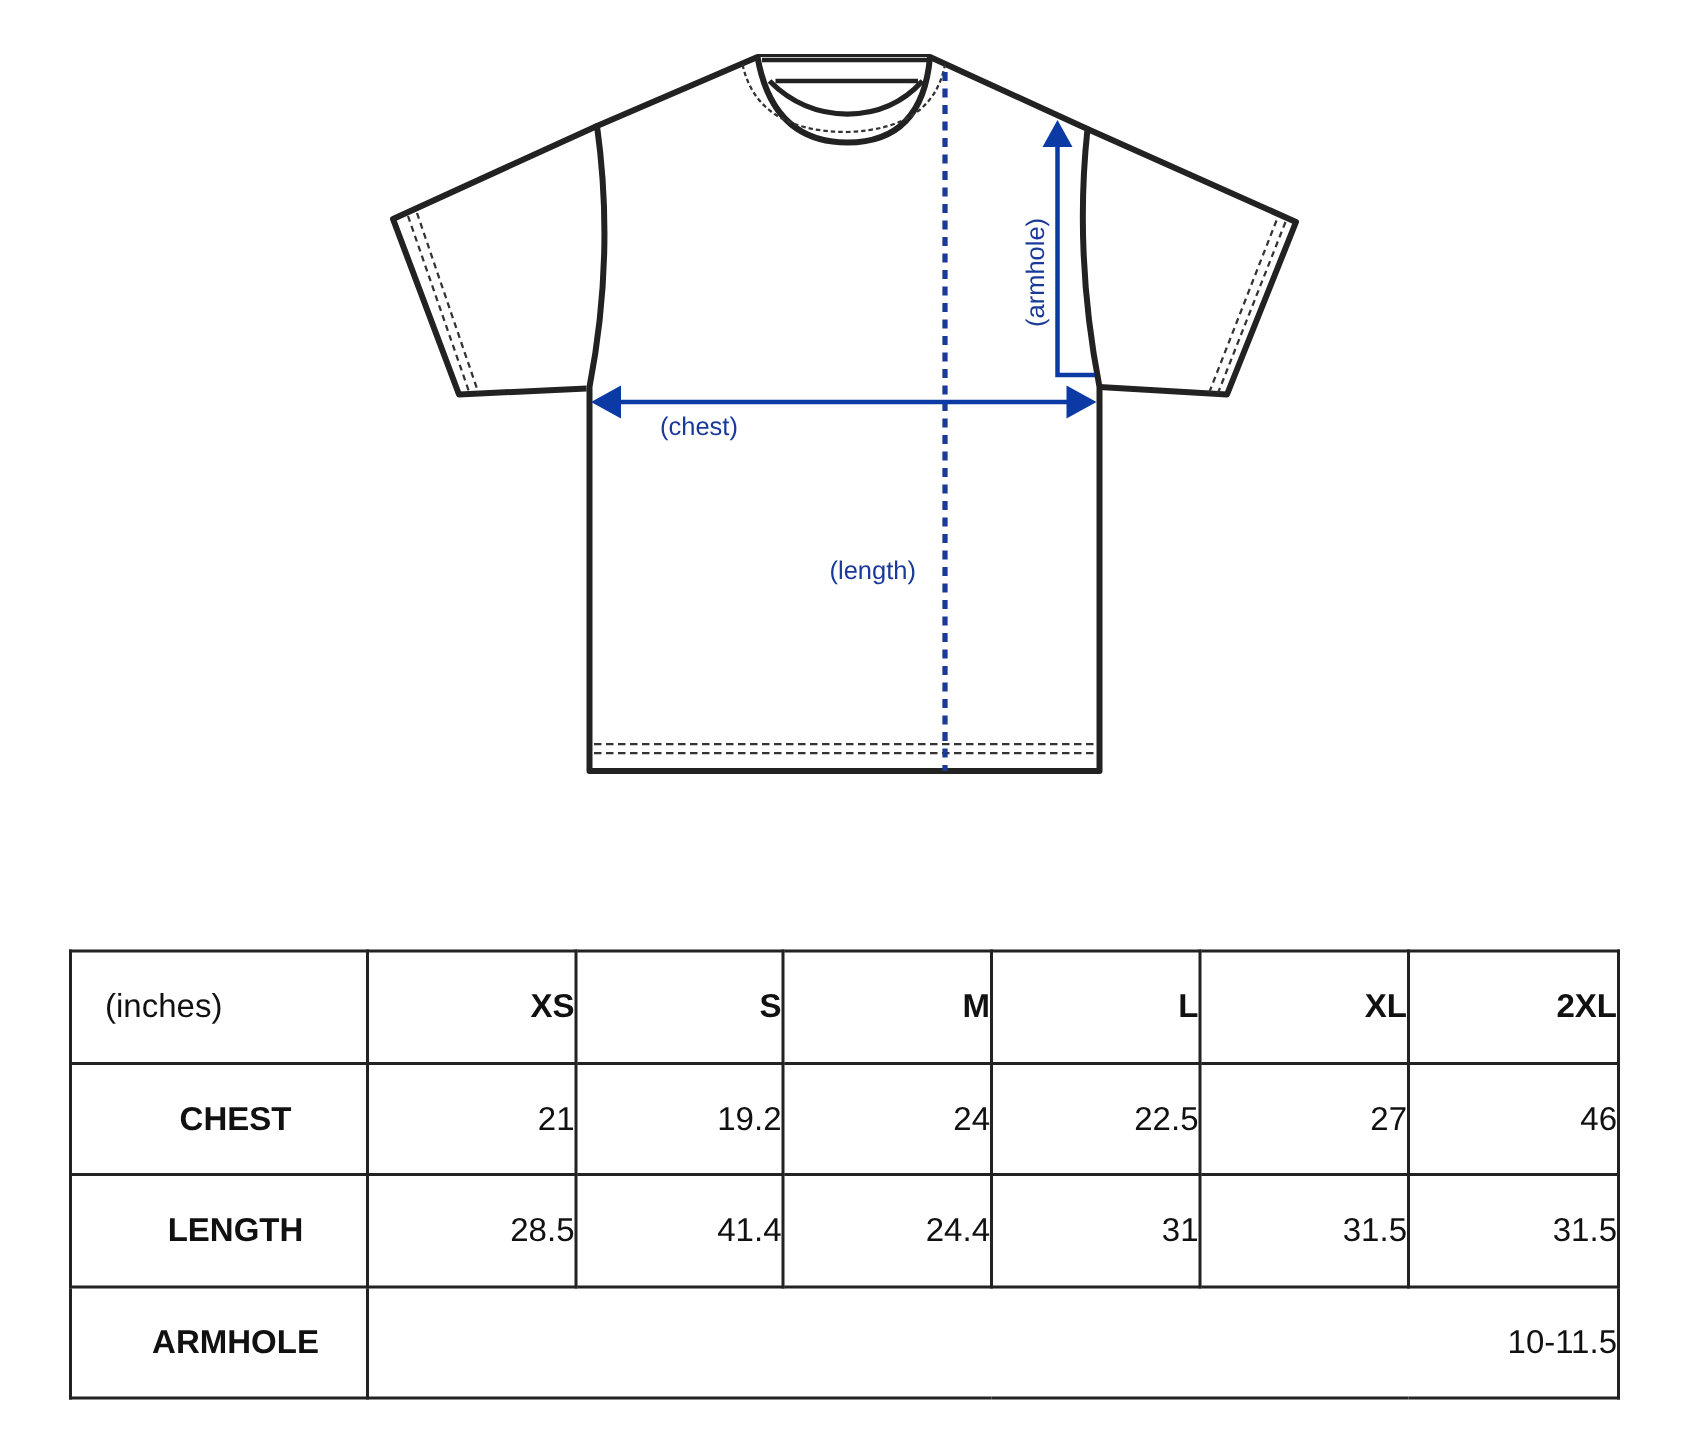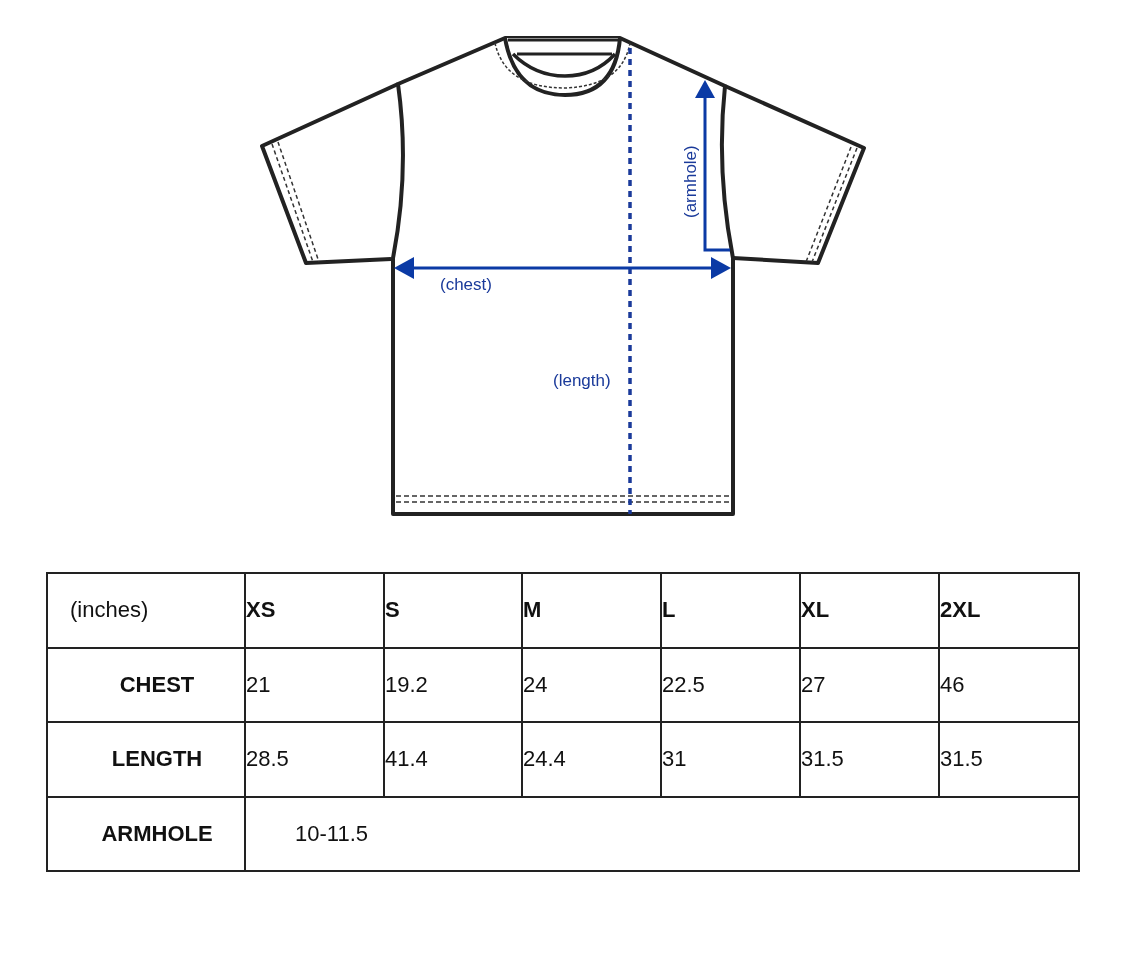--- a/index.html
+++ b/index.html
@@ -1,31 +1,31 @@
 <!DOCTYPE html>
 <html><head>
   <meta charset="utf-8">
   <style>
     html, body { margin: 0; padding: 0; background: #ffffff; }
     body { width: 1125px; height: 965px; position: relative; overflow: hidden;
            font-family: "Liberation Sans", "DejaVu Sans", sans-serif; color: #111; }
     #diagram { position: absolute; left: 0; top: 0; width: 1125px; height: 560px; }
     .dim-label { font-family: "Liberation Sans", "DejaVu Sans", sans-serif; font-size: 17px; fill: #1a3a9a; }
     #size-table {
-      position: absolute; left: 46px; top: 572px; width: 1032px; height: 300px;
+      position: absolute; left: 46px; top: 633px; width: 1032px; height: 300px;
       border-collapse: collapse; table-layout: fixed;
     }
     #size-table td {
       border: 2.5px solid #222; font-size: 22px; height: 72px; padding: 0;
-      text-align: left; vertical-align: middle; color: #111;
+      text-align: right; vertical-align: middle; color: #111;
     }
     #size-table td.rowhead { text-align: center; padding-left: 22px; font-weight: bold; }
     #size-table td.unit { text-align: left; padding-left: 22px; font-weight: normal; }
     #size-table td.colhead { font-weight: bold; }
-    #size-table td.span { text-align: left; padding-left: 49px; }
+    #size-table td.span { text-align: right; padding-left: 49px; }
   </style>
 </head>
 <body>
 
 <svg id="diagram" viewBox="0 0 1125 560" xmlns="http://www.w3.org/2000/svg">
   <defs>
     <marker id="arrowHead" markerWidth="10" markerHeight="10" refX="8" refY="5" orient="auto" markerUnits="userSpaceOnUse">
       <path d="M0,0 L10,5 L0,10 Z" fill="#0b3aa5"></path>
     </marker>
   </defs>

